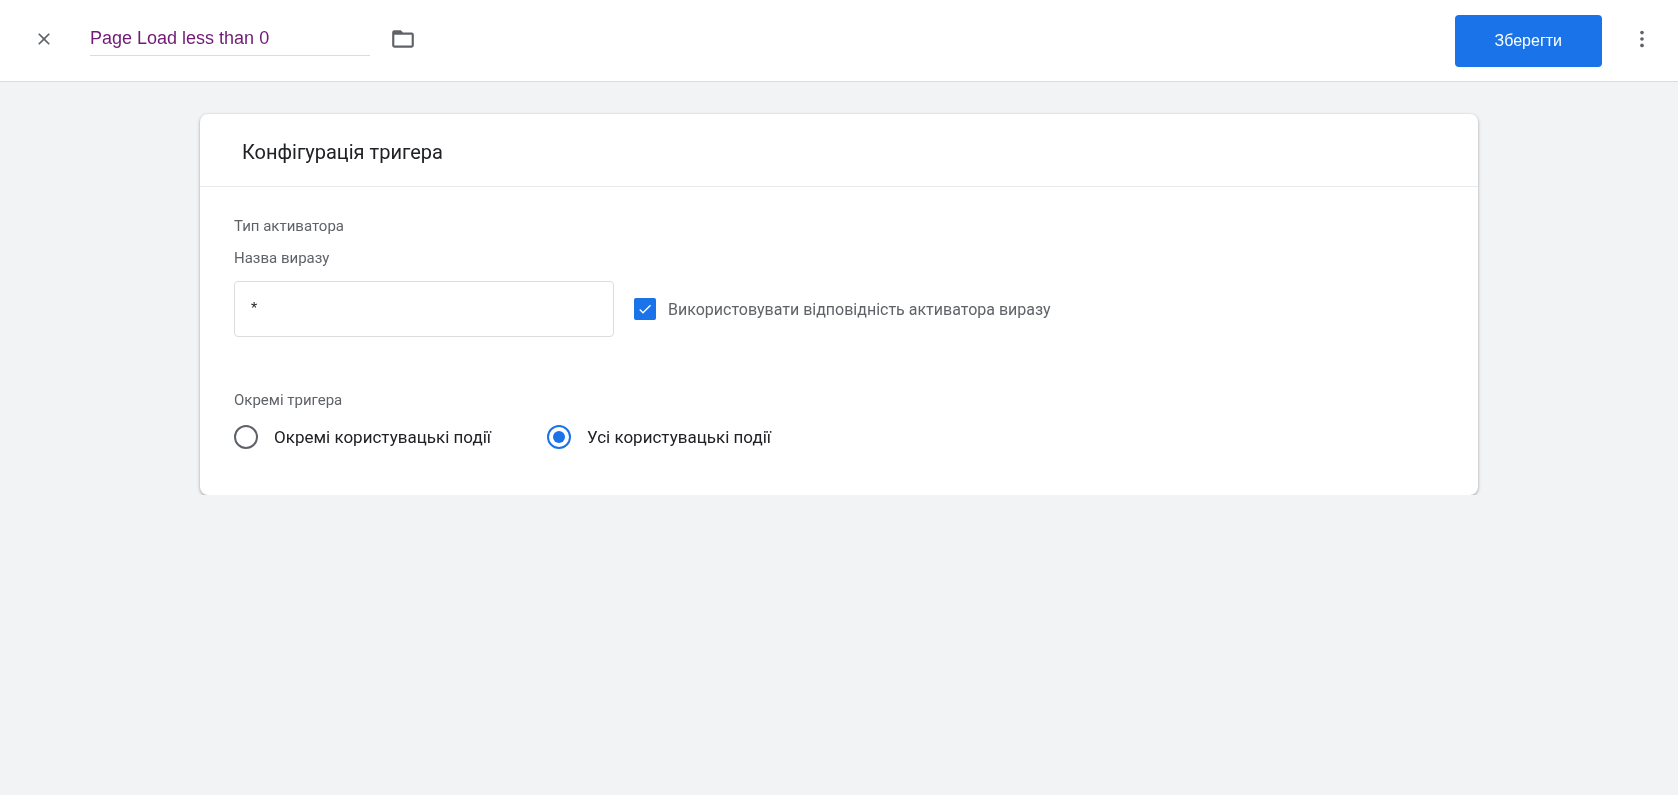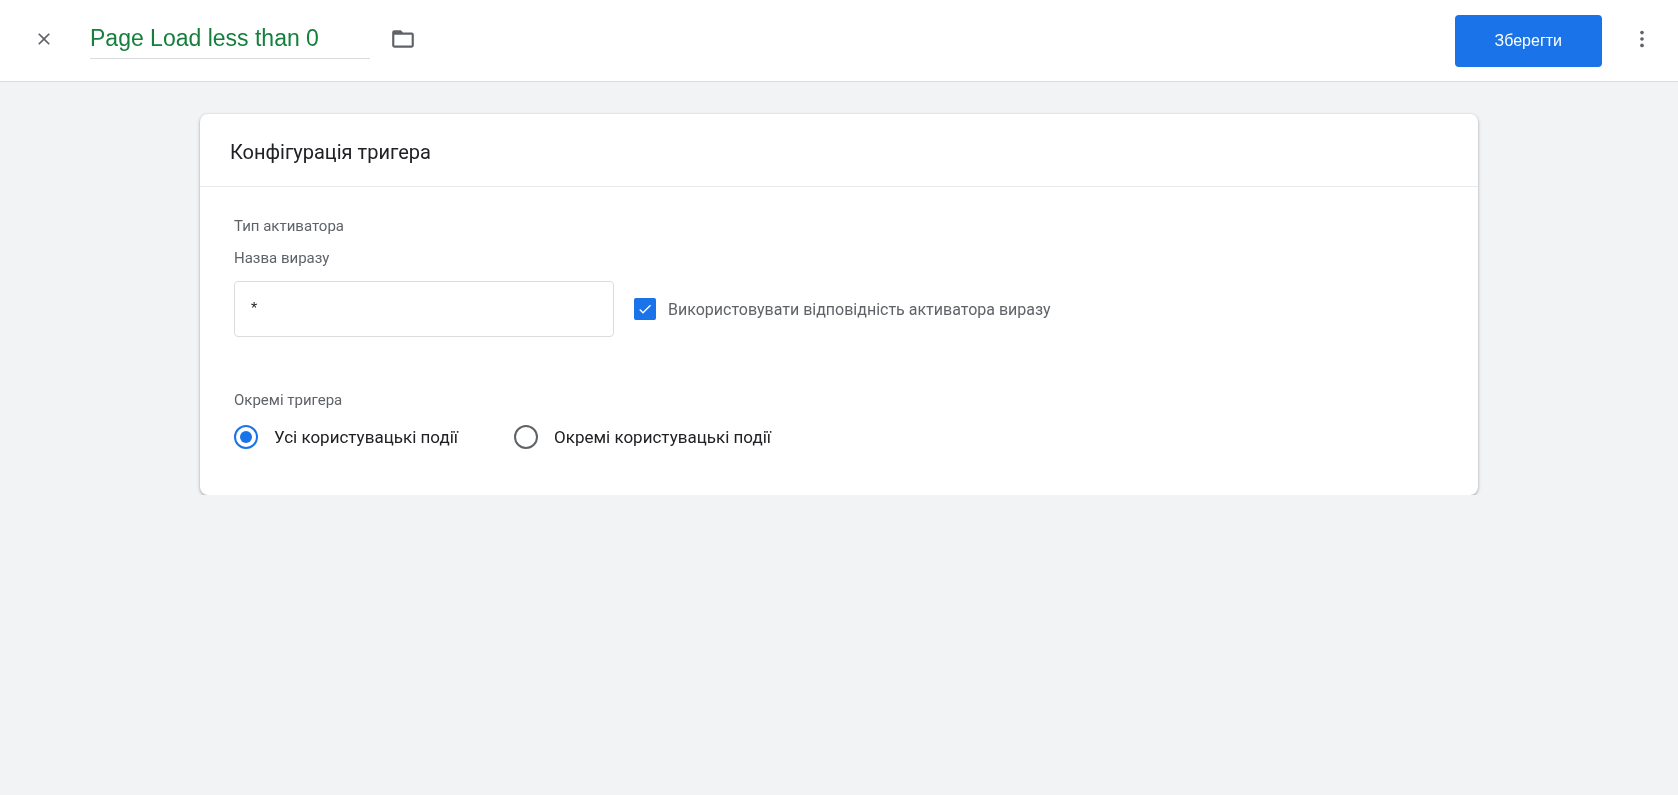--- a/index.html
+++ b/index.html
@@ -26,23 +26,23 @@
     cursor: pointer;
     margin-right: 34px;
   }
   .close-btn svg { width: 20px; height: 20px; fill: #5f6368; }
 
   .title-wrap {
     display: flex; align-items: center; gap: 20px;
     flex: 1;
   }
   .title-input {
-    font-size: 23px;
+    font-size: 18px;
     font-weight: 400;
-    color: #15803d;
+    color: #701a75;
     border: none;
     border-bottom: 1px solid #dadce0;
     padding: 2px 0 6px 0;
     outline: none;
     background: transparent;
     min-width: 280px;
     width: 280px;
   }
   .folder-icon svg { width: 26px; height: 26px; fill: #5f6368; }
 
@@ -69,21 +69,21 @@
   .card {
     background: #fff;
     border-radius: 8px;
     box-shadow: 0 1px 2px rgba(60,64,67,.3), 0 1px 3px 1px rgba(60,64,67,.15);
     margin: 32px auto 0 auto;
     width: 1278px;
     max-width: calc(100% - 296px);
     overflow: hidden;
   }
   .card-header {
-    padding: 26px 34px 22px 30px;
+    padding: 26px 34px 22px 42px;
     border-bottom: 1px solid #e8eaed;
     font-size: 20px;
     color: #202124;
   }
   .card-body {
     padding: 30px 34px 46px 34px;
   }
 
   .section-label {
     color: #5f6368;
@@ -210,25 +210,25 @@
               </svg>
           </div>
           <span class="checkbox-label">Використовувати відповідність активатора виразу</span>
         </div>
       </div>
     </div>
 
     <div class="section-label">Окремі тригера</div>
     <div class="radio-group">
       <div class="radio-wrap">
+        <div class="radio-outer"></div>
+        <span class="radio-label">Окремі користувацькі події</span>
+      </div>
+      <div class="radio-wrap">
         <div class="radio-outer checked">
             <div class="radio-inner"></div>
           </div>
         <span class="radio-label">Усі користувацькі події</span>
       </div>
-      <div class="radio-wrap">
-        <div class="radio-outer"></div>
-        <span class="radio-label">Окремі користувацькі події</span>
-      </div>
     </div>
 
   </div>
 </div>
 
 </body></html>

